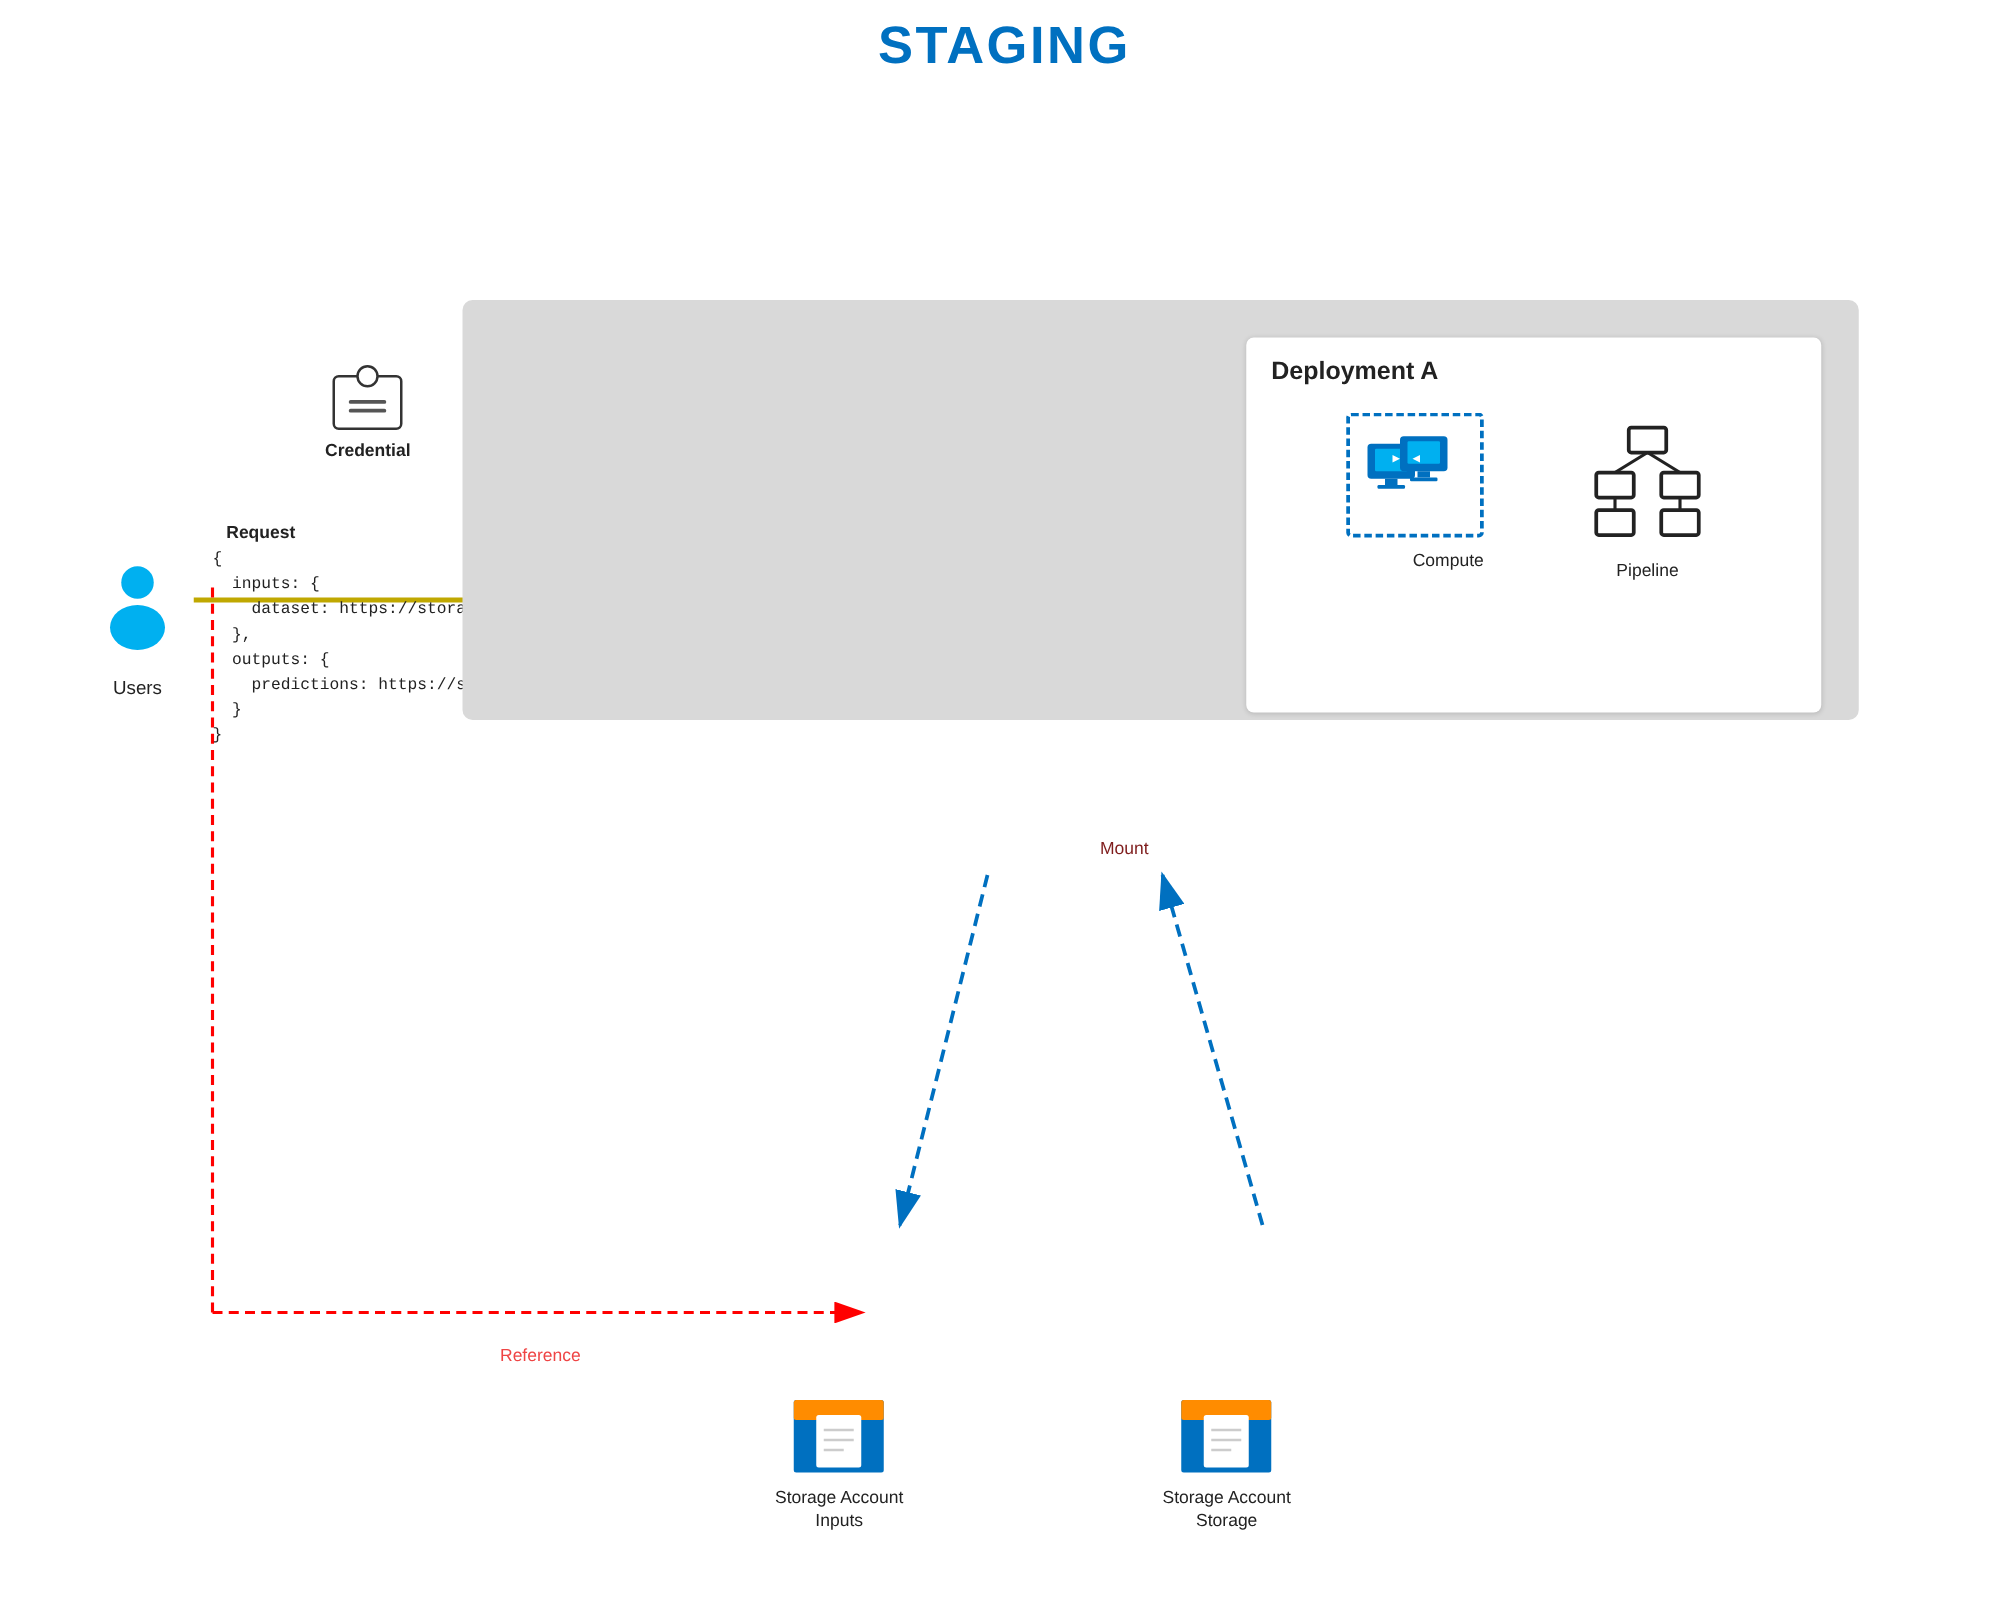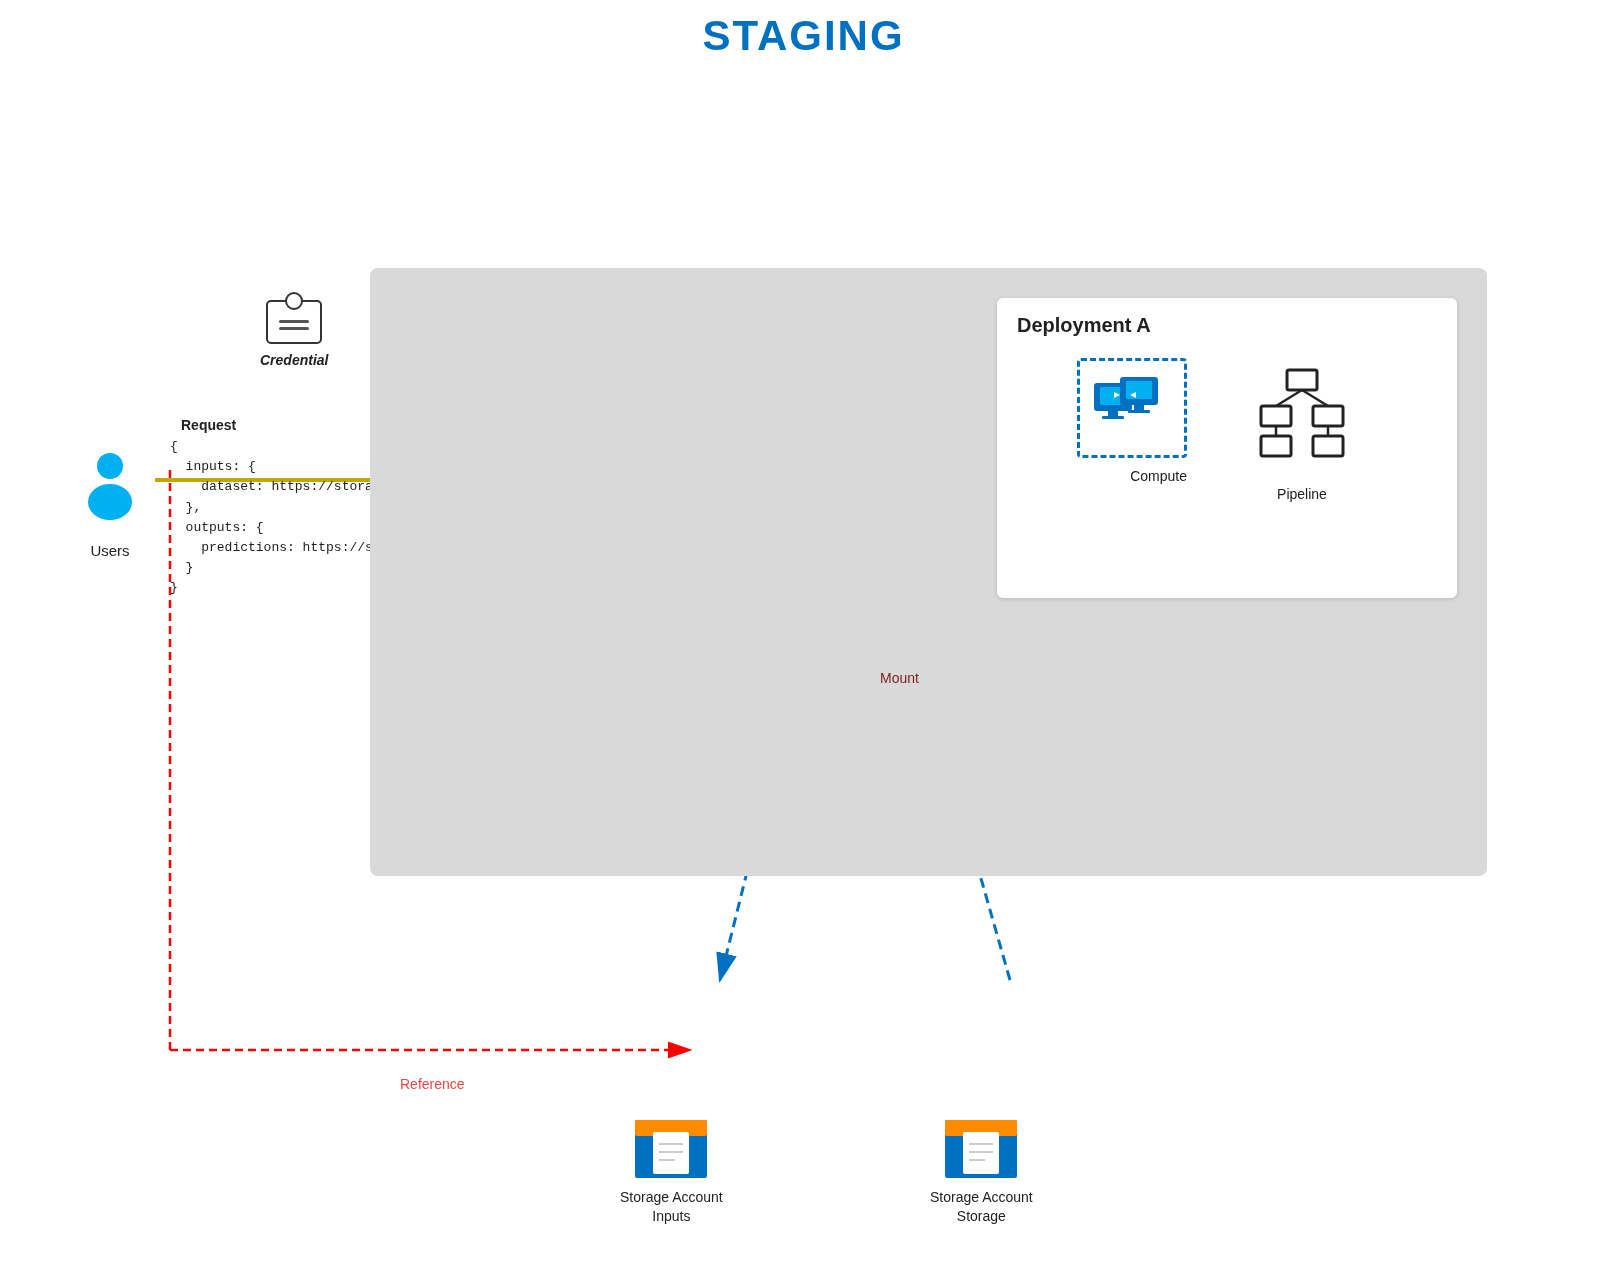--- a/index.html
+++ b/index.html
@@ -28,24 +28,23 @@
       right: 60px;
       bottom: 40px;
     }
 
     
     .deployment-container {
       position: absolute;
       top: 80px;
       left: 310px;
       right: 60px;
-      height: 608px;
+      height: 336px;
       background: #d9d9d9;
       border-radius: 8px;
-      margin-top: 28px;
     }
 
     
     .deployment-a-box {
       position: absolute;
       top: 30px;
       right: 30px;
       width: 460px;
       height: 300px;
       background: #fff;
@@ -73,21 +72,20 @@
 
     
     .credential-icon {
       position: absolute;
       top: 140px;
       left: 200px;
       display: flex;
       flex-direction: column;
       align-items: center;
       gap: 4px;
-      font-style: italic;
     }
 
     .credential-card {
       width: 56px;
       height: 44px;
       border: 2px solid #333;
       border-radius: 5px;
       background: #fff;
       position: relative;
       display: flex;
@@ -189,25 +187,25 @@
     .compute-label {
       font-size: 14px;
       color: #222;
       margin-top: 4px;
     }
 
     
     .pipeline-icon {
       position: absolute;
       top: 70px;
-      left: 260px;
-      display: flex;
-      flex-direction: column;
-      align-items: center;
-      gap: 24px;
+      left: 276px;
+      display: flex;
+      flex-direction: column;
+      align-items: center;
+      gap: 14px;
     }
 
     .pipeline-label {
       font-size: 14px;
       color: #222;
       margin-top: 4px;
     }
 
     
     .storage-inputs {

